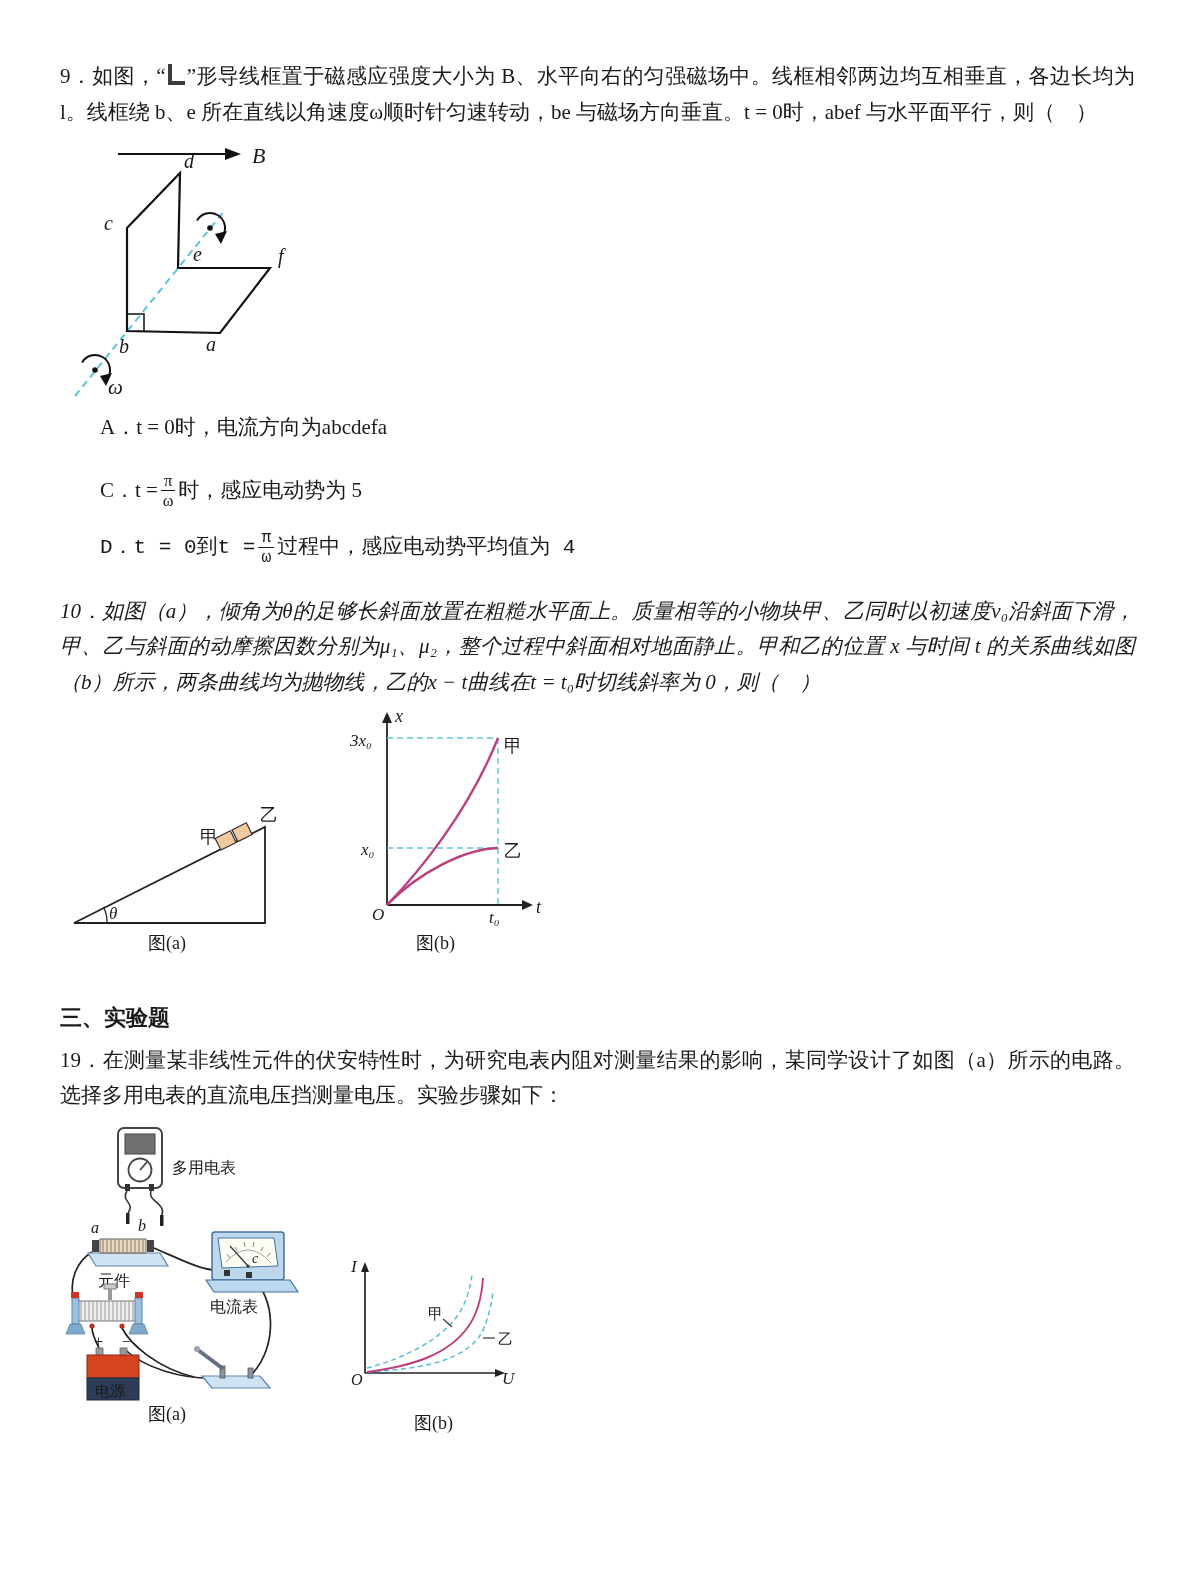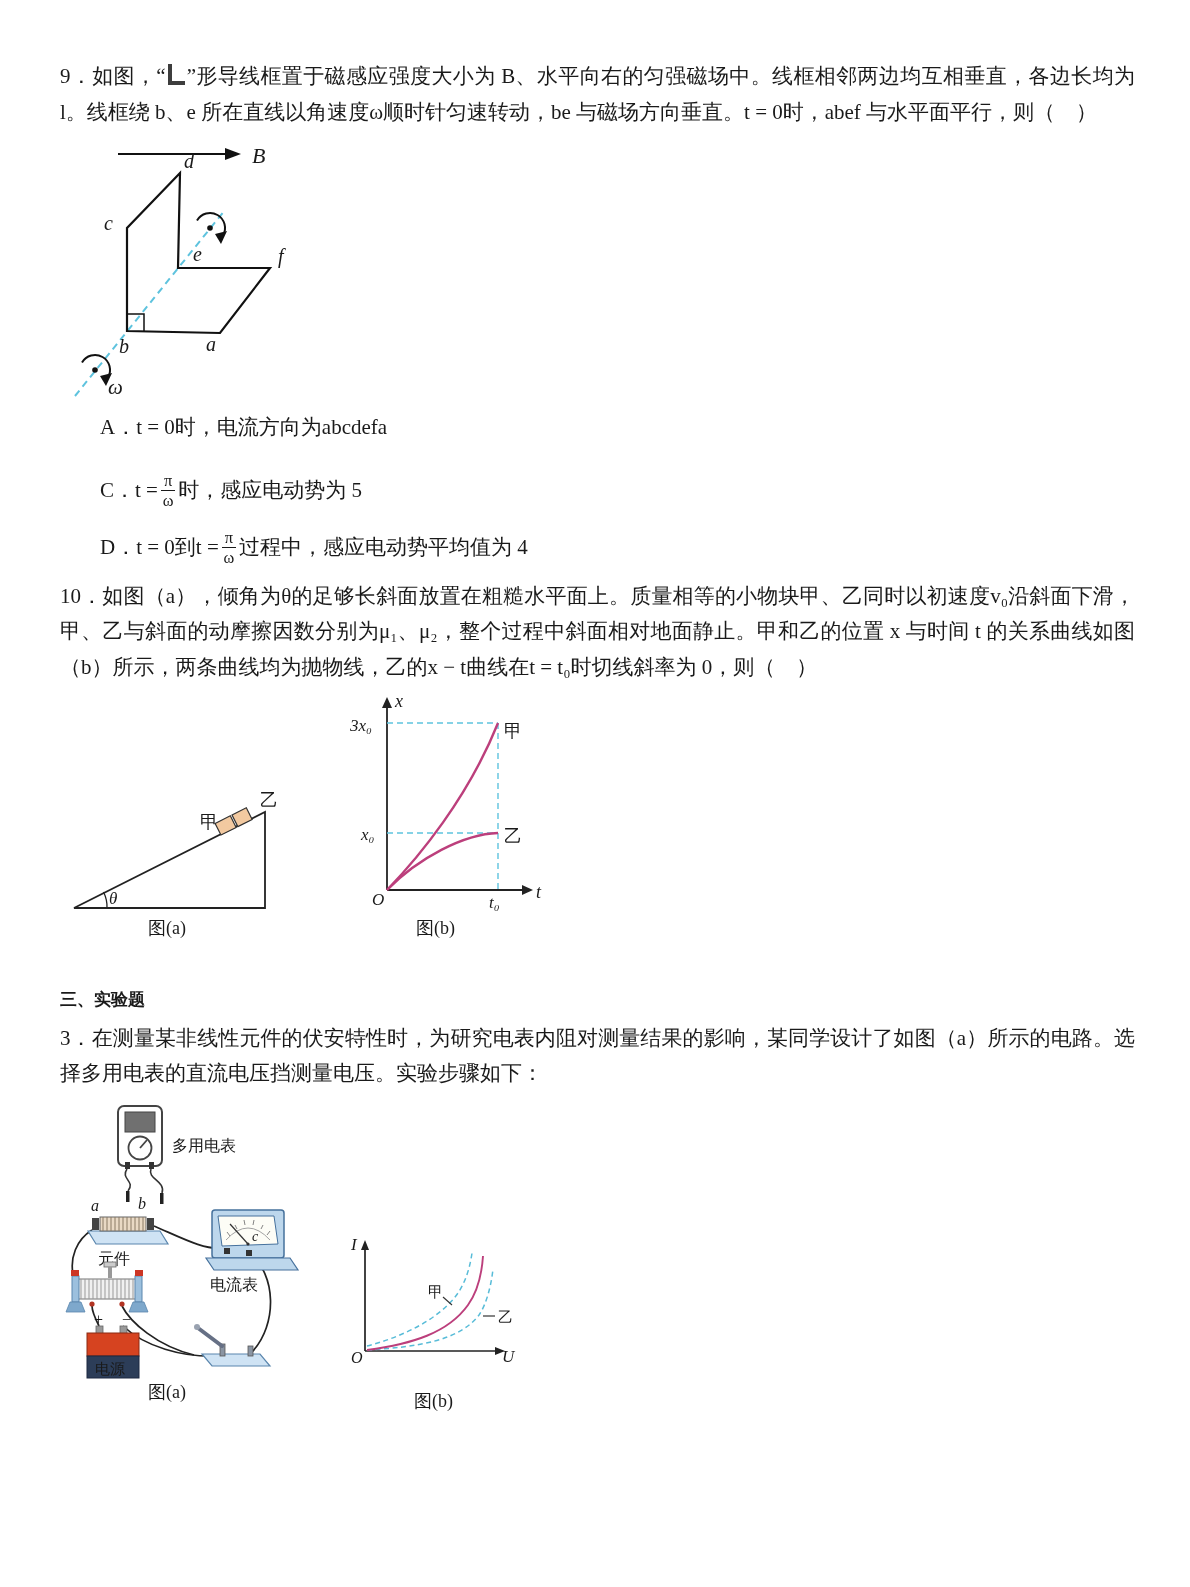--- a/index.html
+++ b/index.html
@@ -9,21 +9,21 @@
   .q-block{margin-top:14px;}
   .options{margin-left:40px;}
   .opt{line-height:1.5;}
   .opt-lg{margin-top:28px;}
   .frac{display:inline-block;text-align:center;vertical-align:-0.55em;line-height:1.05;font-size:0.78em;margin:0 3px;}
   .frac .num{display:block;border-bottom:1.4px solid #1a1a1a;padding:0 3px 1px;}
   .frac .den{display:block;padding-top:1px;}
   .l-icon{display:inline-block;width:13px;height:17px;border-left:4px solid #3d3d3d;border-bottom:4px solid #3d3d3d;vertical-align:-2px;margin:0 2px;}
   .fig-row{display:flex;align-items:flex-end;margin:4px 0 0 2px;}
   .fig-row-top{display:flex;align-items:flex-start;margin:6px 0 0 2px;}
-  .section-title{font-weight:bold;font-size:17px;margin-top:48px;font-family:"Liberation Sans","DejaVu Sans",sans-serif;}
+  .section-title{font-weight:bold;font-size:22px;margin-top:48px;font-family:"Liberation Sans","DejaVu Sans",sans-serif;}
   svg text{font-family:"Liberation Serif","DejaVu Serif",serif;fill:#1a1a1a;}
   svg .it{font-style:italic;}
   .q9-fig{margin:8px 0 2px 0;display:block;}
 </style>
 </head>
 <body>
 
 <div class="page">
 
   <div class="stem"><span>9．如图，“</span><span class="l-icon"></span><span>”形导线框置于磁感应强度大小为 B、水平向右的匀强磁场中。线框相邻两边均互相垂直，各边长均为 l。线框绕 b、e 所在直线以角速度ω顺时针匀速转动，be 与磁场方向垂直。t = 0时，abef 与水平面平行，则（　）</span></div>
@@ -59,24 +59,24 @@
     <text class="it" x="44" y="92" font-size="20">c</text>
     <text class="it" x="133" y="123" font-size="20">e</text>
     <text class="it" x="218" y="125" font-size="20">f</text>
     <text class="it" x="59" y="215" font-size="20">b</text>
     <text class="it" x="146" y="213" font-size="20">a</text>
   </svg>
 
   <div class="options">
     <div class="opt"><span>A．t = 0时，电流方向为abcdefa</span></div>
     <div class="opt opt-lg"><span>C．t =</span><span class="frac"><span class="num">π</span><span class="den">ω</span></span><span>时，感应电动势为 5</span></div>
-    <div class="opt opt-lg" style="margin-top:20px;"><span>D．t = 0到t =</span><span class="frac"><span class="num">π</span><span class="den">ω</span></span><span>过程中，感应电动势平均值为 4</span></div>
+    <div class="opt opt-lg" style="margin-top:20px;font-family:Liberation Mono, monospace;"><span>D．t = 0到t =</span><span class="frac"><span class="num">π</span><span class="den">ω</span></span><span>过程中，感应电动势平均值为 4</span></div>
   </div>
 
-  <div class="stem q-block" style="margin-top:12px;">10．如图（a），倾角为θ的足够长斜面放置在粗糙水平面上。质量相等的小物块甲、乙同时以初速度v₀沿斜面下滑，甲、乙与斜面的动摩擦因数分别为μ₁、μ₂，整个过程中斜面相对地面静止。甲和乙的位置 x 与时间 t 的关系曲线如图（b）所示，两条曲线均为抛物线，乙的x − t曲线在t = t₀时切线斜率为 0，则（　）</div>
+  <div class="stem q-block" style="margin-top:27px;font-style:italic;">10．如图（a），倾角为θ的足够长斜面放置在粗糙水平面上。质量相等的小物块甲、乙同时以初速度v₀沿斜面下滑，甲、乙与斜面的动摩擦因数分别为μ₁、μ₂，整个过程中斜面相对地面静止。甲和乙的位置 x 与时间 t 的关系曲线如图（b）所示，两条曲线均为抛物线，乙的x − t曲线在t = t₀时切线斜率为 0，则（　）</div>
 
   <div class="fig-row">
 
     <svg width="272" height="158" viewBox="0 0 272 158">
       <polygon points="12,126 203,126 203,30" fill="none" stroke="#222" stroke-width="1.8"></polygon>
       <path d="M45,126 A33,33 0 0 0 41.5,110" fill="none" stroke="#222" stroke-width="1.3"></path>
       <text class="it" x="47" y="122" font-size="17">θ</text>
       <g transform="translate(167,49) rotate(-26.7)">
         <rect x="-9" y="-13" width="17" height="13" fill="#f2c9a0" stroke="#333" stroke-width="1.2"></rect>
       </g>
@@ -106,21 +106,21 @@
       <text class="it" x="149" y="218" font-size="17">t₀</text>
       <text x="164" y="47" font-size="18">甲</text>
       <text x="164" y="152" font-size="18">乙</text>
       <text x="76" y="244" font-size="18">图(b)</text>
     </svg>
   </div>
 
 
   <div class="section-title">三、实验题</div>
 
-  <div class="stem" style="margin-top:10px;">3．在测量某非线性元件的伏安特性时，为研究电表内阻对测量结果的影响，某同学设计了如图（a）所示的电路。选择多用电表的直流电压挡测量电压。实验步骤如下：</div>
+  <div class="stem" style="margin-top:10px;">19．在测量某非线性元件的伏安特性时，为研究电表内阻对测量结果的影响，某同学设计了如图（a）所示的电路。选择多用电表的直流电压挡测量电压。实验步骤如下：</div>
 
   <div class="fig-row-top">
 
     <svg width="272" height="312" viewBox="0 0 272 312">
 
       <g stroke="#222" stroke-width="1.7" fill="none">
         <path d="M30,132 C 14,142 8,160 11,176"></path>
         <path d="M92,128 C 120,140 142,152 160,150"></path>
         <path d="M188,156 C 214,176 216,226 190,254"></path>
         <path d="M37,228 C 33,220 30,214 30,208"></path>

